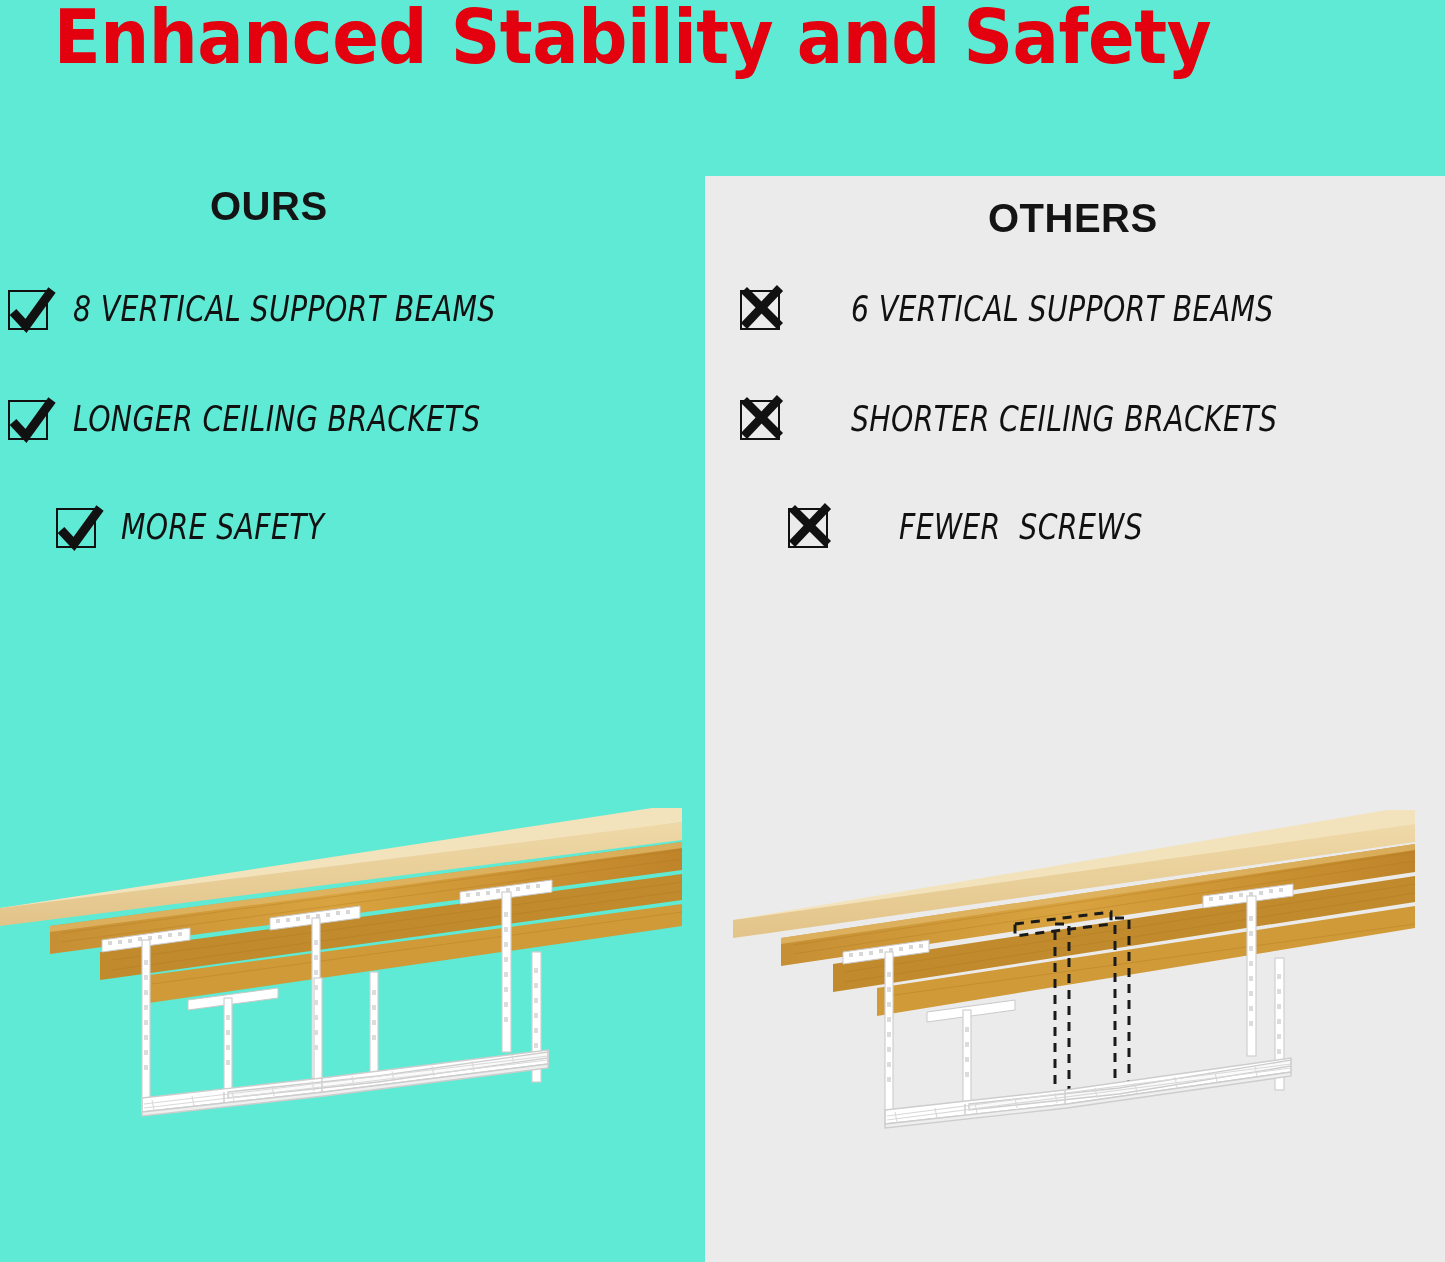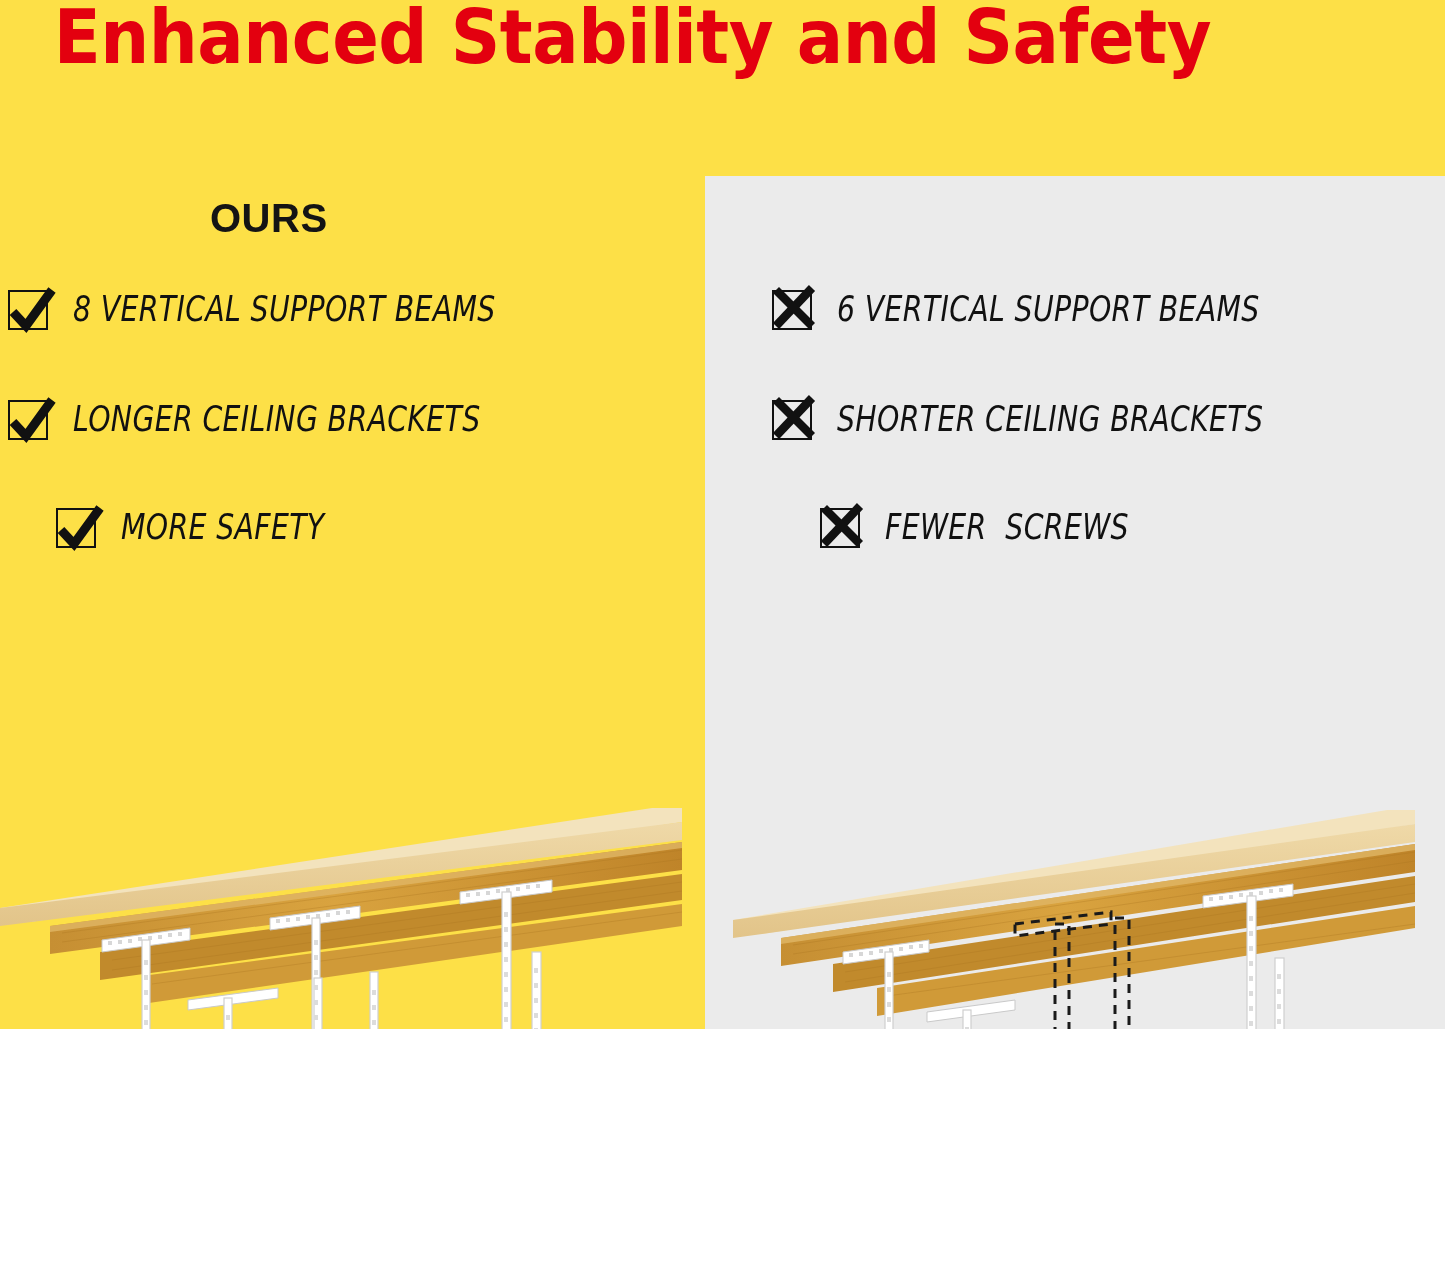--- a/index.html
+++ b/index.html
@@ -7,22 +7,22 @@
     padding: 0;
     background: #ffffff;
   }
   body {
     font-family: "Liberation Sans", sans-serif;
   }
 
   #page {
     position: relative;
     width: 1445px;
-    height: 1029px;
-    background: #fde047;
+    height: 1262px;
+    background: #5eead4;
     overflow: hidden;
   }
 
   
   .others-panel {
     position: absolute;
     left: 705px;
     top: 176px;
     width: 740px;
     height: 1086px;
@@ -49,34 +49,34 @@
   
   .col-head {
     position: absolute;
     font-family: "Liberation Sans", sans-serif;
     font-weight: bold;
     font-size: 40px;
     letter-spacing: 0.5px;
     color: #141414;
     white-space: nowrap;
   }
-  .col-head.ours   { left: 210px; top: 196px; }
+  .col-head.ours   { left: 210px; top: 184px; }
   .col-head.others { left: 988px; top: 196px; }
 
   
   .feature-row {
     position: absolute;
     display: flex;
     align-items: center;
     height: 60px;
     white-space: nowrap;
     font-style: italic;
   }
   .col-ours   .feature-row { left: 8px; }
-  .col-others .feature-row { left: 772px; }
+  .col-others .feature-row { left: 740px; gap: 46px; }
 
   .row-1 { top: 279px; }
   .row-2 { top: 389px; }
   .row-3 { top: 497px; margin-left: 48px; }
 
   .mark-box {
     position: relative;
     width: 47px;
     height: 47px;
     flex: 0 0 47px;
@@ -122,20 +122,21 @@
 </head>
 <body>
 
 <div id="page">
 
   <div class="others-panel"></div>
 
   <div class="title">Enhanced Stability and Safety</div>
 
   <div class="col-head ours">OURS</div>
+  <div class="col-head others">OTHERS</div>
 
   <div class="col-ours">
 
     <div class="feature-row row-1">
       <span class="mark-box">
         <span class="box-outline"></span>
         <svg viewBox="0 0 56 56" aria-hidden="true">
           <path d="M7 30 L20 44 L46 8" fill="none" stroke="#111111" stroke-width="9" stroke-linecap="butt" stroke-linejoin="miter"></path>
         </svg>
       </span>

